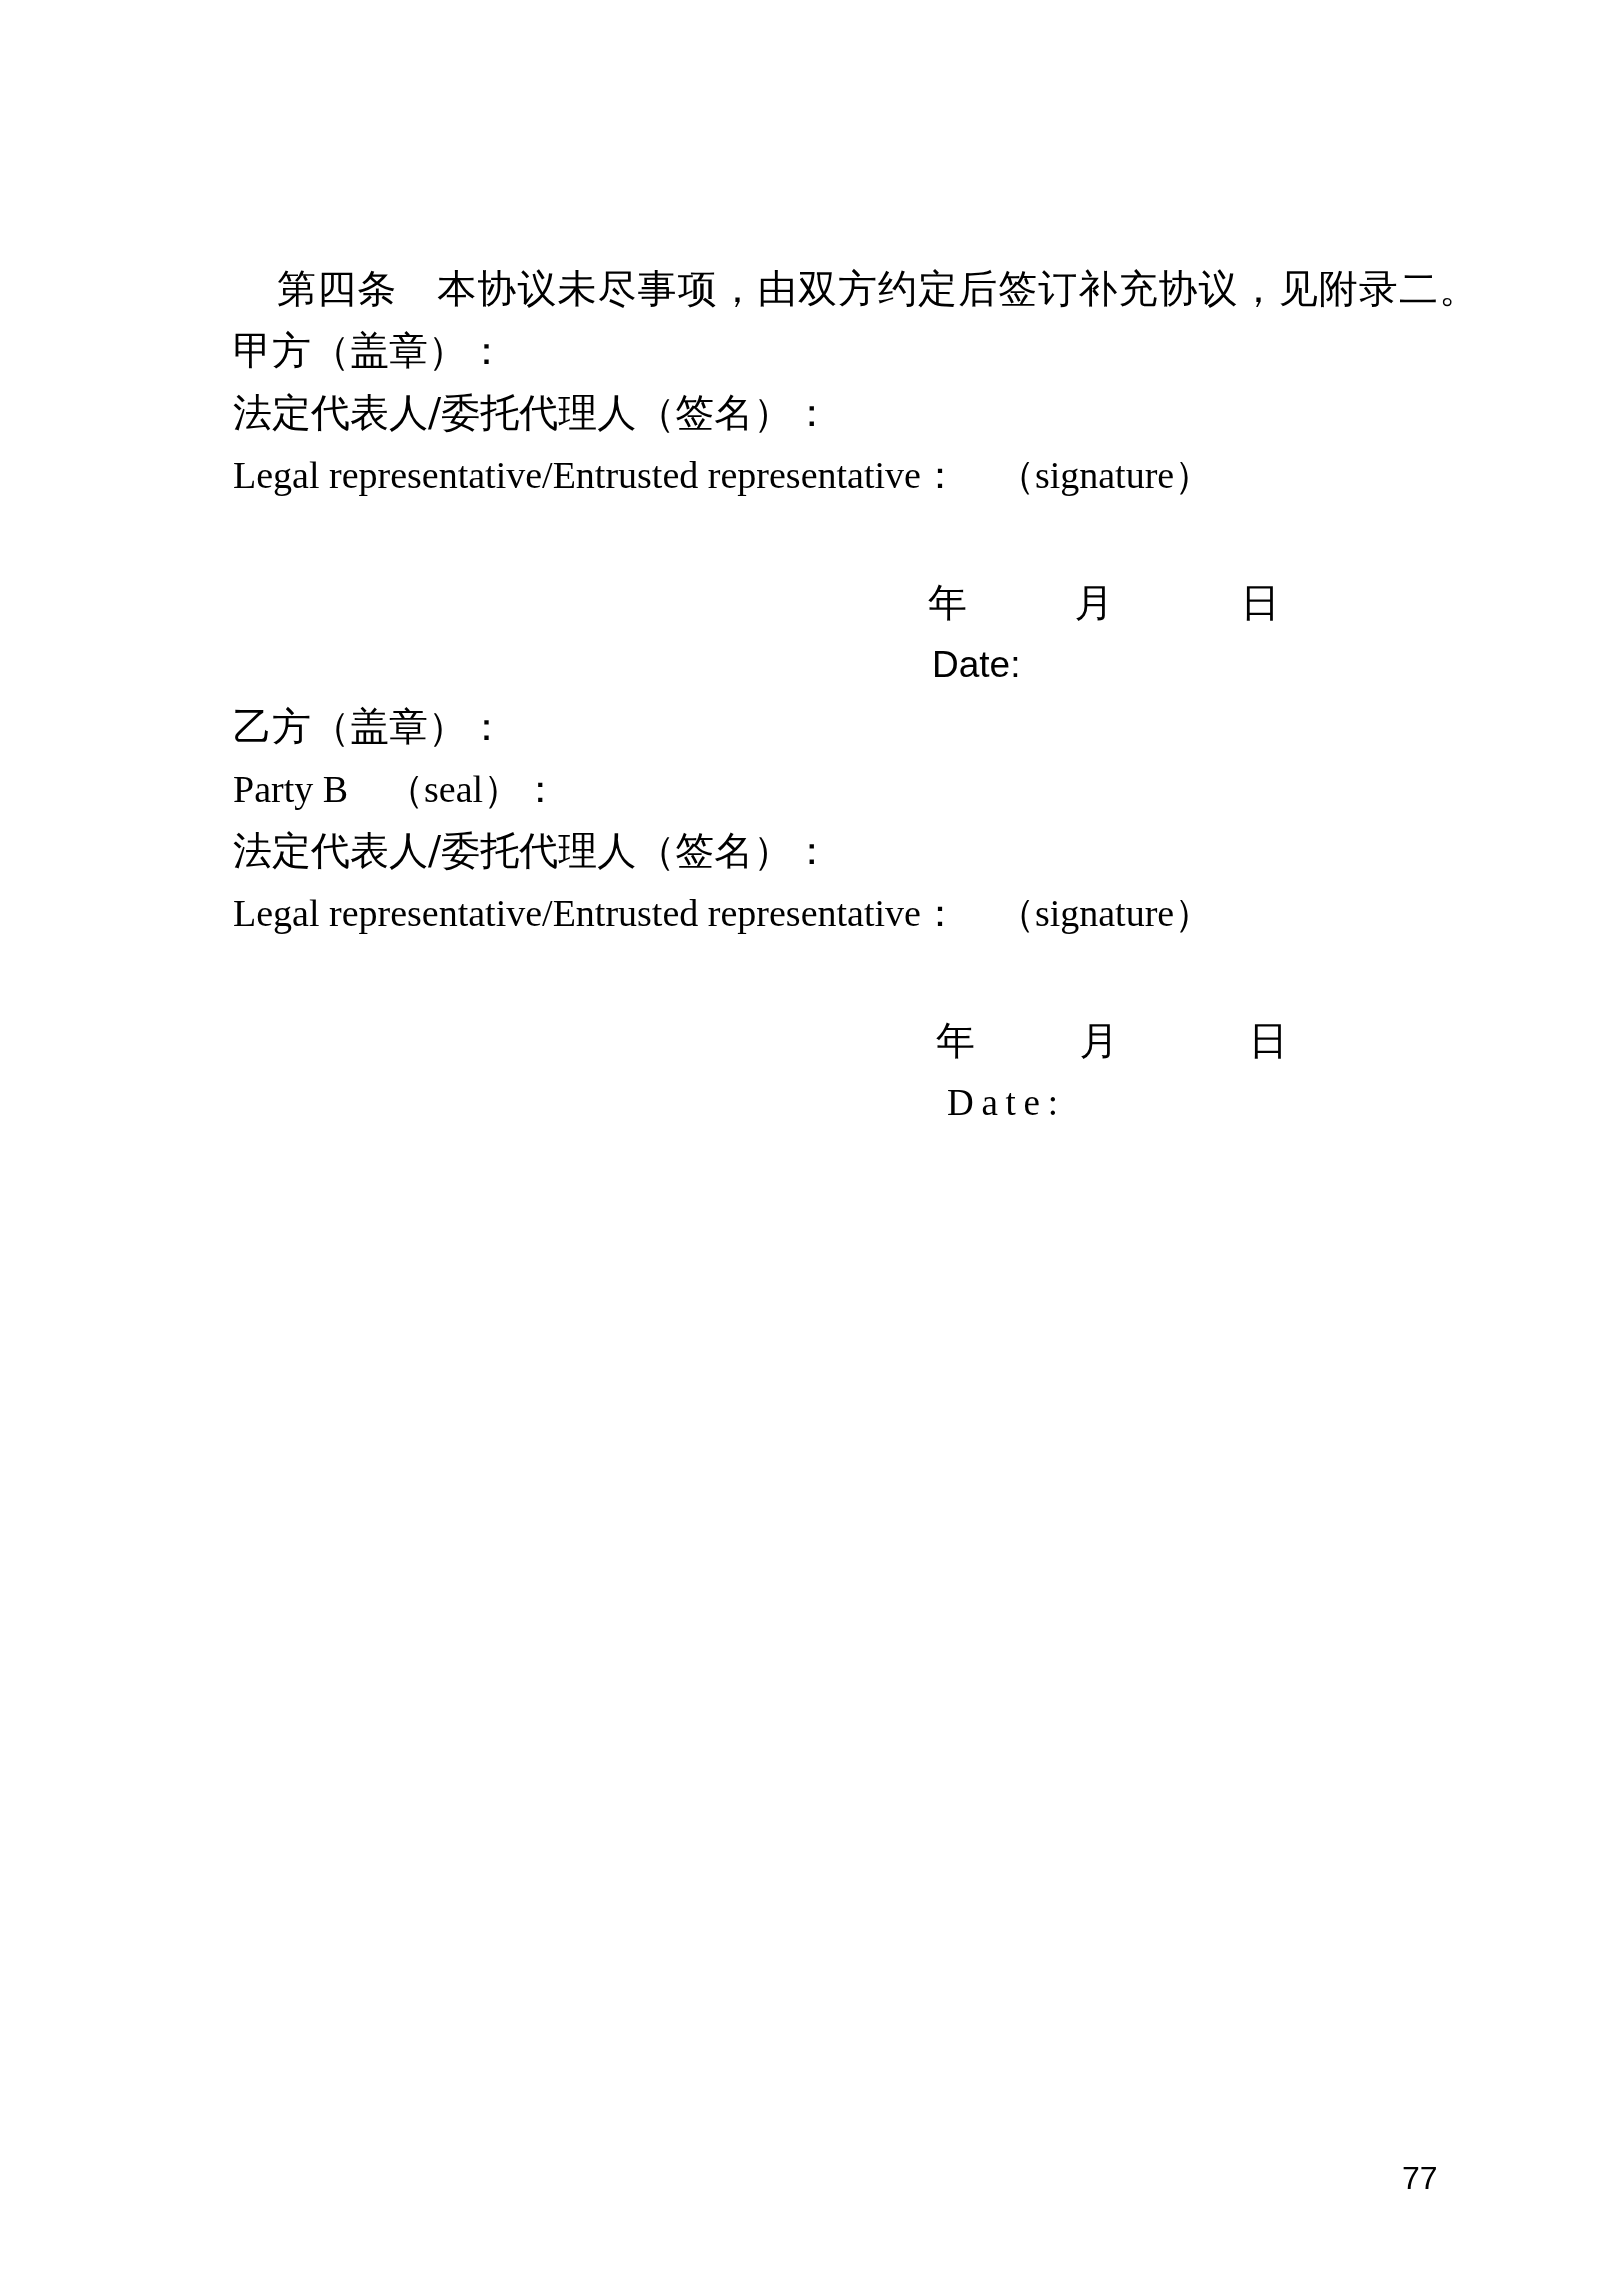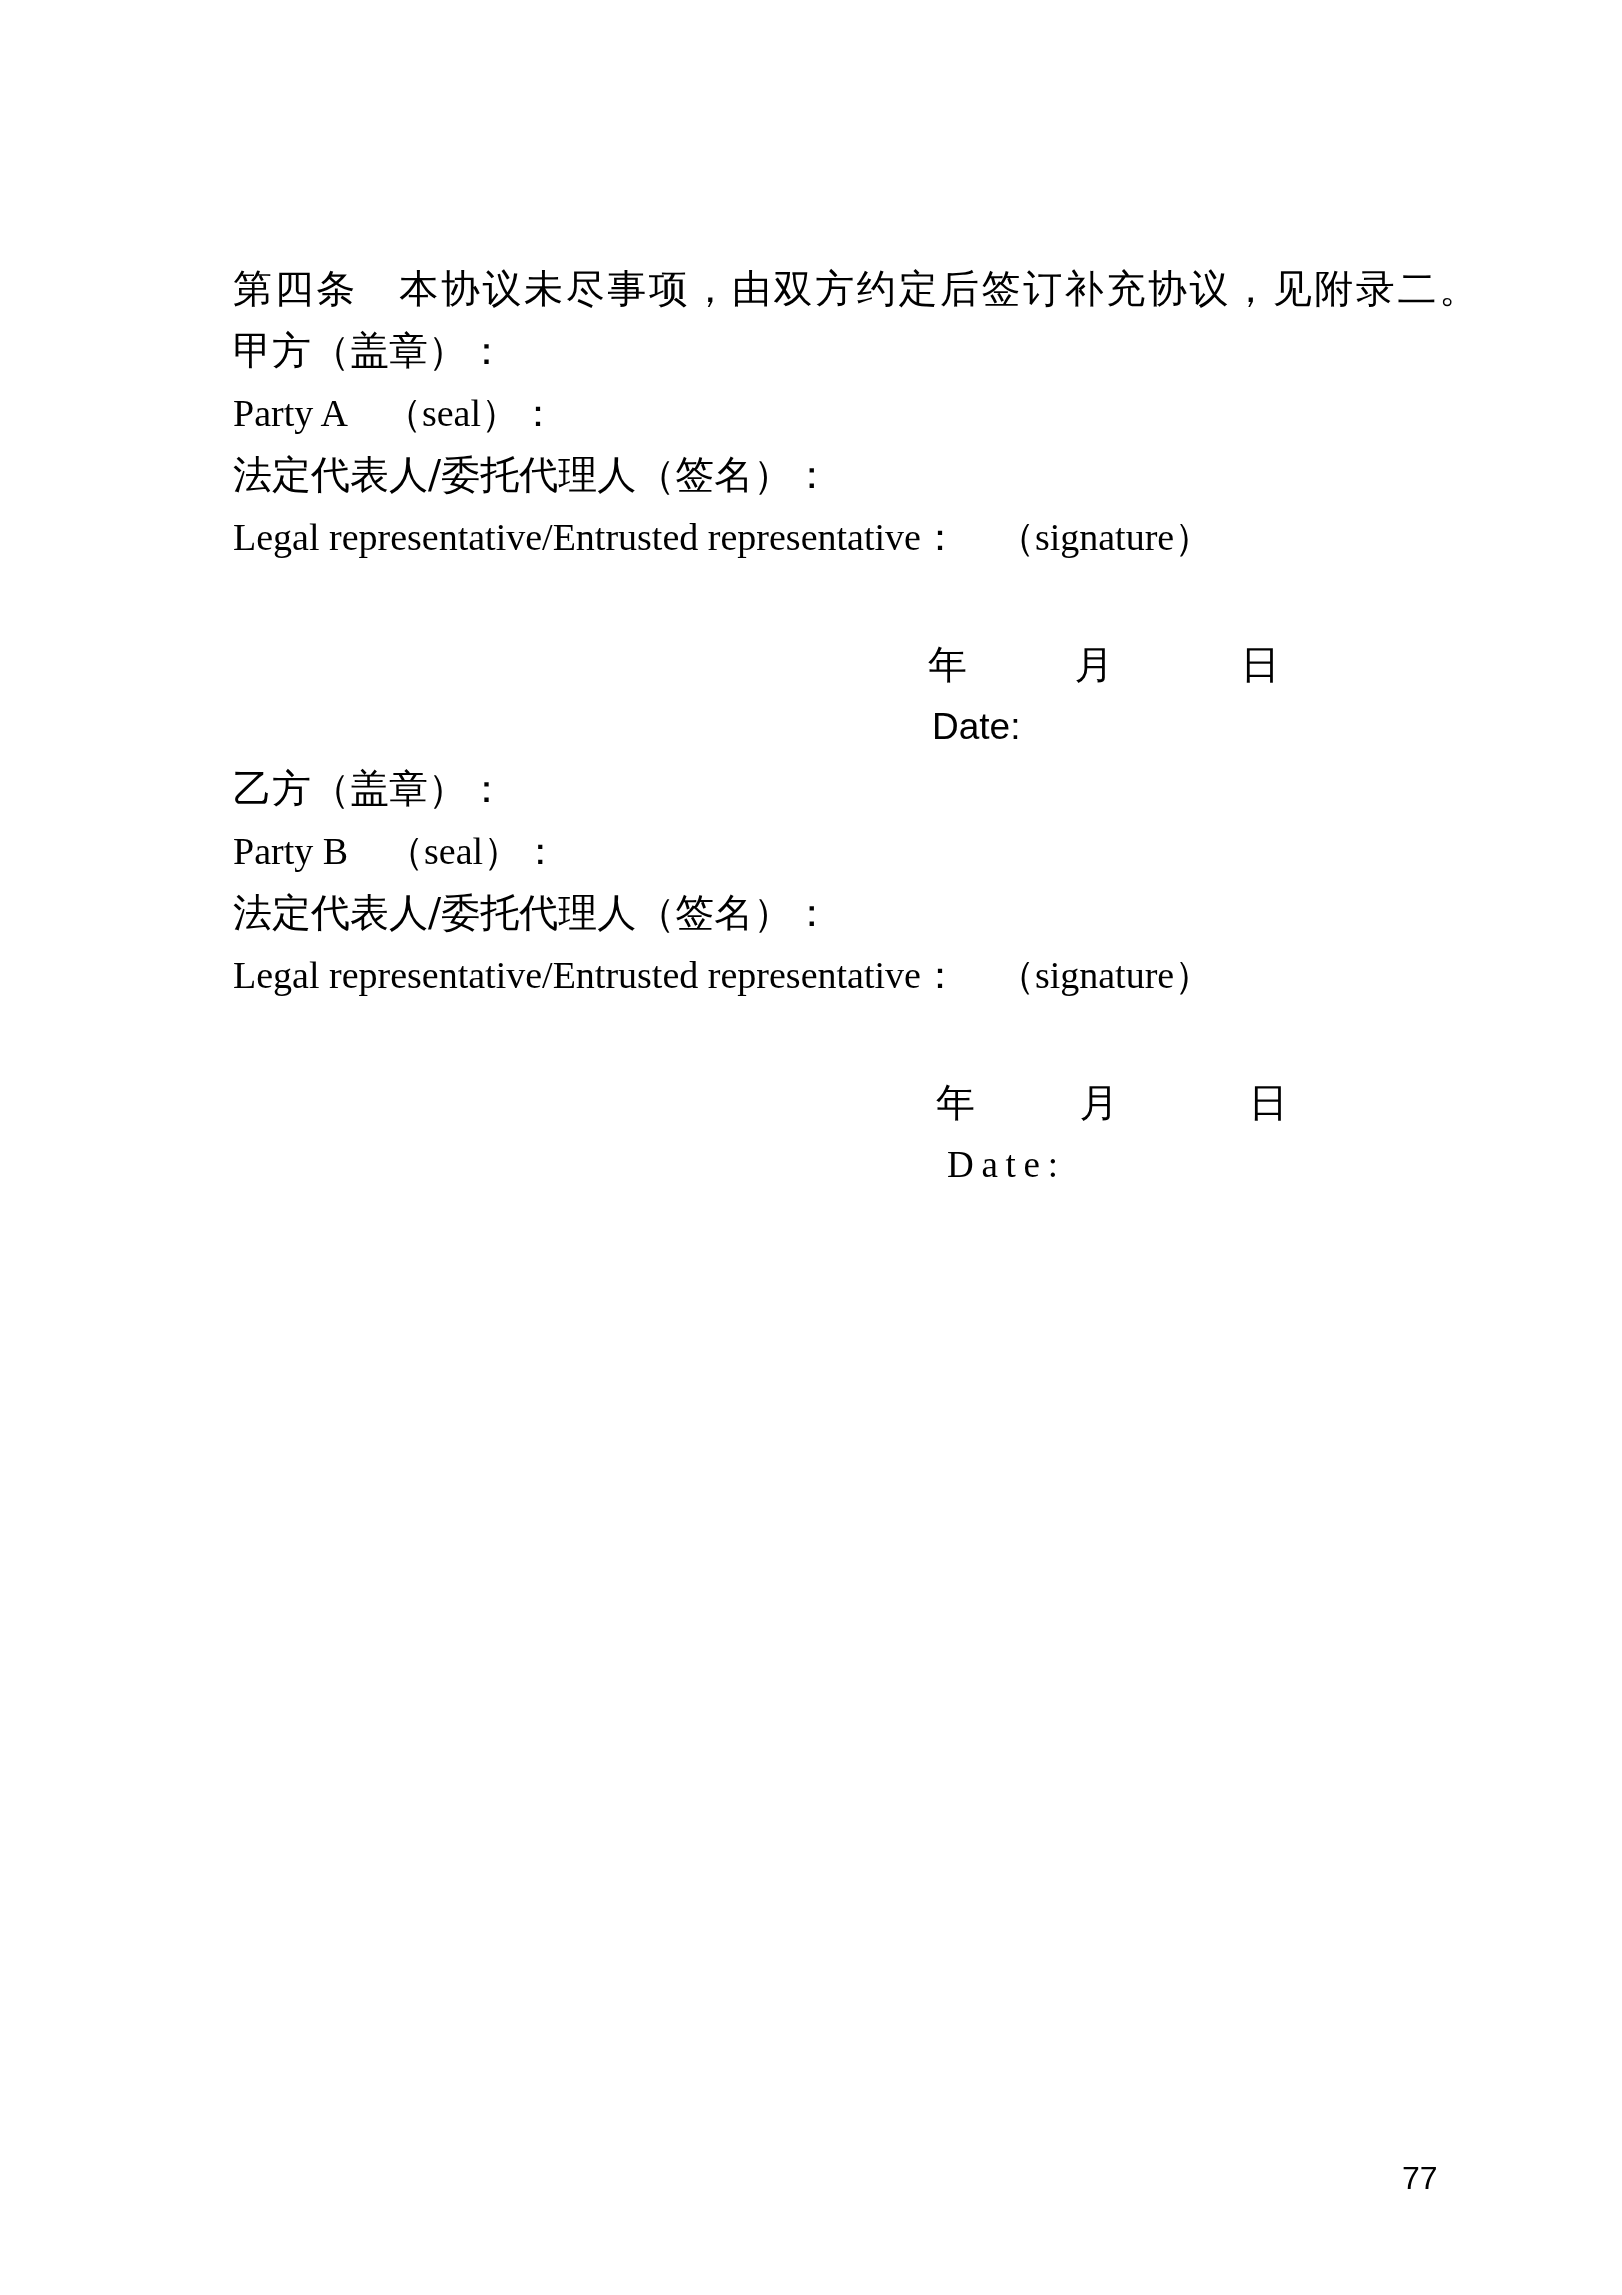--- a/index.html
+++ b/index.html
@@ -30,20 +30,21 @@
   }
   .zh {
     
     font-family: "DejaVu Serif", serif;
     font-size: 39px;
   }
   .bold { font-weight: bold; }
   .justify {
     text-align: justify;
     text-align-last: justify;
+    margin-left: 44px;
   }
   
   .date-row span { display: inline-block; }
   .date-row-a .y { margin-left: 695px; }
   .date-row-a .m { margin-left: 95px; }
   .date-row-a .d { margin-left: 115px; }
   .date-row-b .y { margin-left: 703px; }
   .date-row-b .m { margin-left: 92px; }
   .date-row-b .d { margin-left: 118px; }
   .gap-top { margin-top: 66px; }
@@ -76,21 +77,20 @@
 <div class="page">
   <div class="content">
 
     <div class="line zh justify">第四条　本协议未尽事项，由双方约定后签订补充协议，见附录二。</div>
 
 
 
 
     <div class="line zh">甲方（盖章）：</div>
 
-    <div class="line">Party A　（seal）：</div>
 
     <div class="line zh">法定代表人/委托代理人（签名）：</div>
 
     <div class="line">Legal representative/Entrusted representative：　（signature）</div>
 
     <div class="line zh date-row date-row-a gap-top">
       <span class="y">年</span>
       <span class="m">月</span>
       <span class="d">日</span>
     </div>

